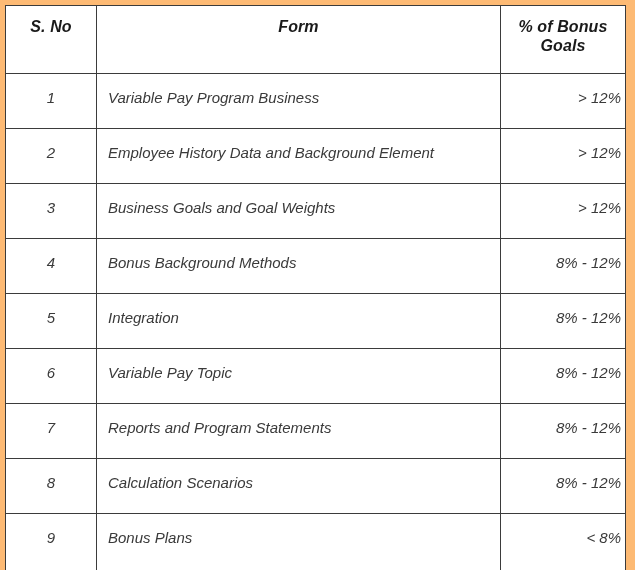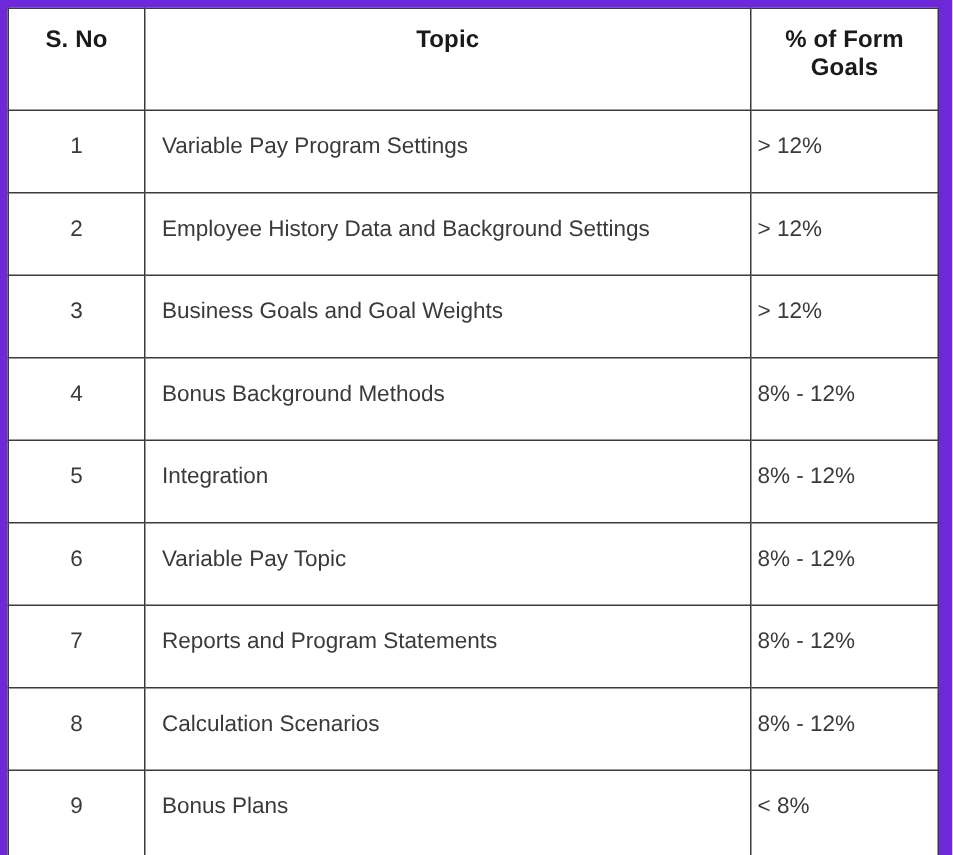--- a/index.html
+++ b/index.html
@@ -12,21 +12,22 @@
     height: 570px;
     overflow: hidden;
     font-family: "Liberation Sans", sans-serif;
     -webkit-font-smoothing: antialiased;
   }
 
   .page {
     position: relative;
     width: 635px;
     height: 570px;
-    background: #6d28d9;
+    background: #fdba74;
+    font-style: italic;
   }
 
   .exam-table {
     position: absolute;
     left: 5px;
     top: 5px;
     width: 620px;
     border-collapse: collapse;
     table-layout: fixed;
     background: #ffffff;
@@ -82,21 +83,21 @@
     padding-left: 4px;
     padding-right: 4px;
   }
   .cell.topic {
     text-align: left;
     padding-left: 11px;
     padding-right: 6px;
     white-space: nowrap;
   }
   .cell.pct {
-    text-align: left;
+    text-align: right;
     padding-left: 4px;
     padding-right: 4px;
   }
 
   tbody tr:last-child td { height: 57px; }
 </style>
 </head>
 <body>
 
 <div class="page">
@@ -107,49 +108,49 @@
       <col class="col-topic">
       <col class="col-pct">
     </colgroup>
 
     <thead>
       <tr>
         <th>
           <div class="hcell">S. No</div>
         </th>
         <th>
-          <div class="hcell topic-h">Topic</div>
+          <div class="hcell topic-h">Form</div>
         </th>
         <th>
           <div class="hcell">
-            <span>% of Form</span><br>
+            <span>% of Bonus</span><br>
             <span>Goals</span>
           </div>
         </th>
       </tr>
     </thead>
 
     <tbody>
       <tr>
         <td>
           <div class="cell sno">1</div>
         </td>
         <td>
-          <div class="cell topic">Variable Pay Program Settings</div>
+          <div class="cell topic">Variable Pay Program Business</div>
         </td>
         <td>
           <div class="cell pct">&gt; 12%</div>
         </td>
       </tr>
       <tr>
         <td>
           <div class="cell sno">2</div>
         </td>
         <td>
-          <div class="cell topic">Employee History Data and Background Settings</div>
+          <div class="cell topic">Employee History Data and Background Element</div>
         </td>
         <td>
           <div class="cell pct">&gt; 12%</div>
         </td>
       </tr>
       <tr>
         <td>
           <div class="cell sno">3</div>
         </td>
         <td>

